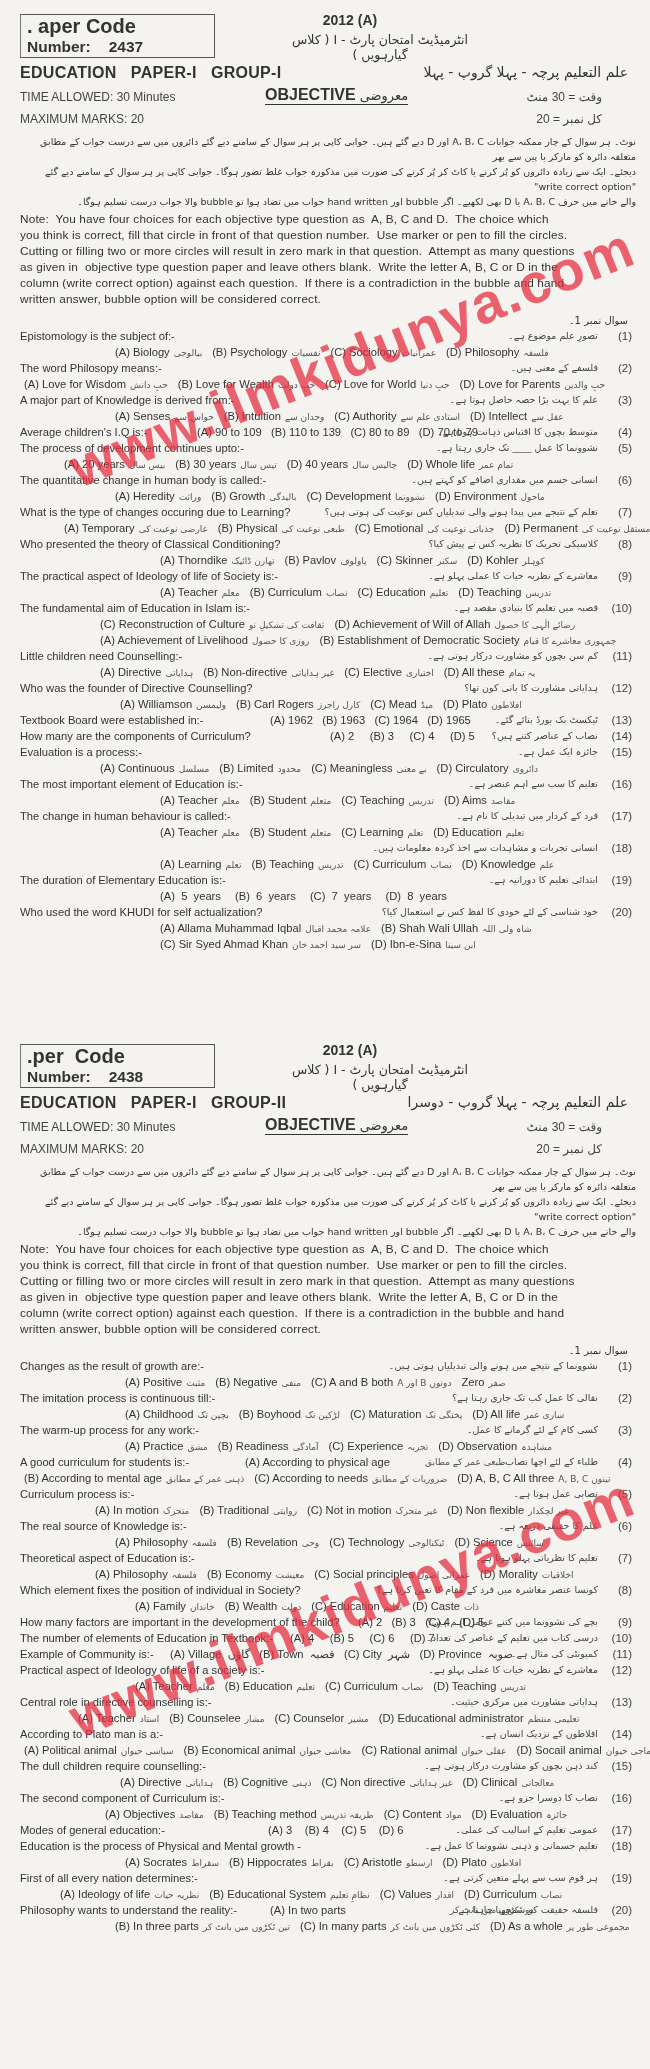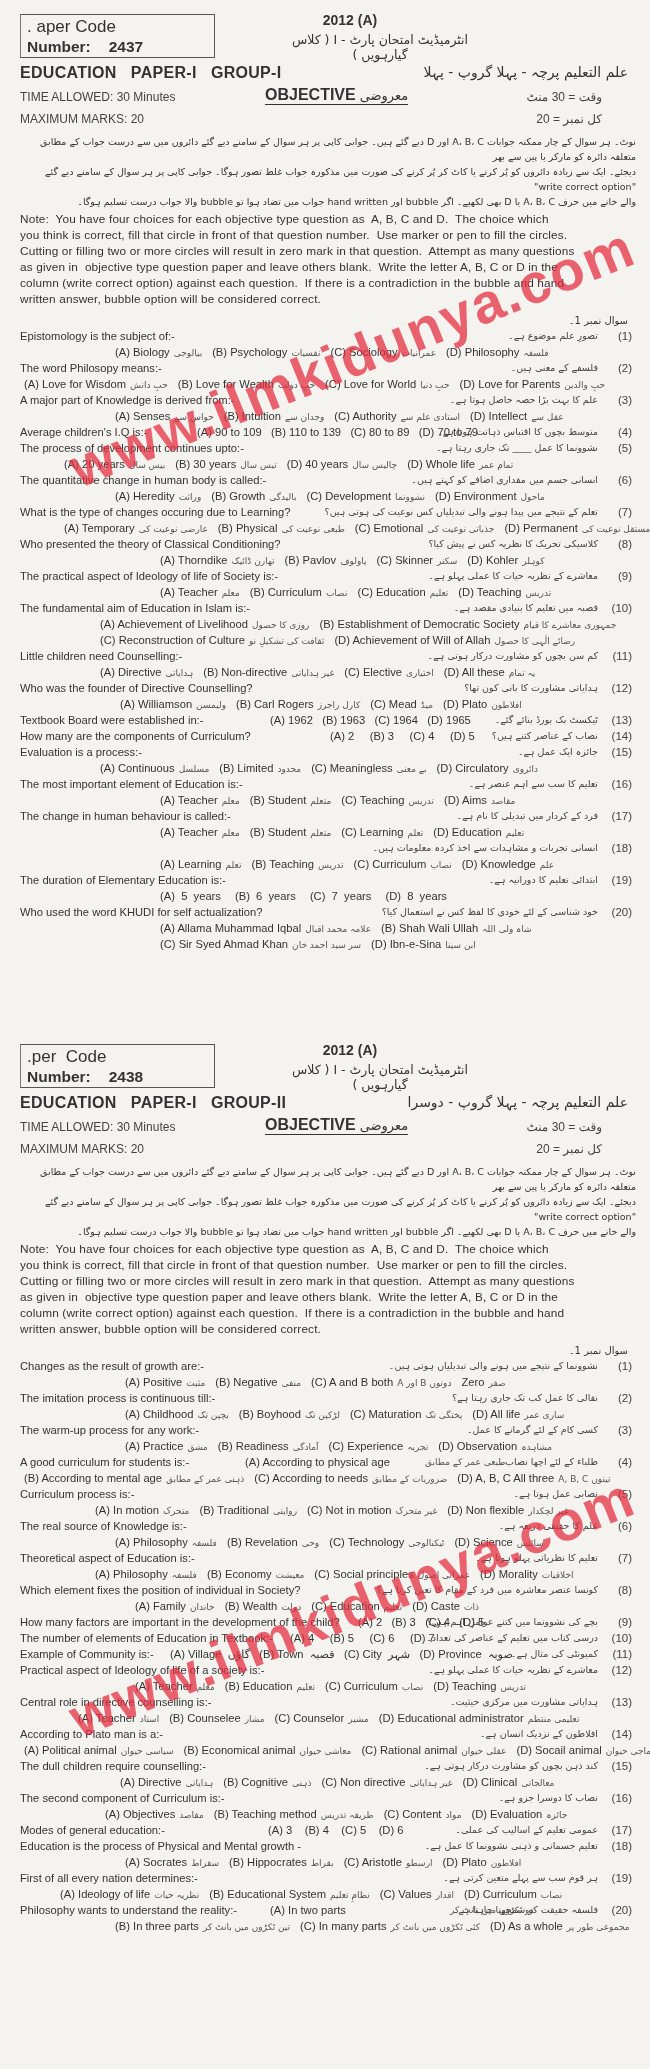--- a/index.html
+++ b/index.html
@@ -16,21 +16,21 @@
   .sec1 { height: 1030px; padding-top: 8px; }
   .sec2 { height: 1039px; padding-top: 8px; }
 
   .head-row { position: relative; height: 50px; }
   .code-box {
     position: absolute; left: 10px; top: 6px;
     width: 195px; height: 44px;
     border: 1px solid #555; border-left: 1px solid #777;
     padding: 2px 6px;
   }
-  .code-box .lbl { font-weight: normal; font-size: 17px; color: #333; line-height: 19px; }
+  .code-box .lbl { font-weight: bold; font-size: 20px; color: #333; line-height: 19px; }
   .code-box .num { font-weight: bold; font-size: 15.5px; color: #333; line-height: 21px; }
   .code-box .num span { margin-left: 18px; }
   .year {
     position: absolute; left: 250px; top: 4px; width: 180px; text-align: center;
     font-size: 14px; font-weight: bold; color: #333;
   }
   .urdu-exam {
     position: absolute; left: 265px; top: 24px; width: 210px; text-align: center;
     font-family: "DejaVu Sans", sans-serif; font-size: 12.5px; direction: rtl; color: #333;
   }
@@ -201,22 +201,22 @@
             <span class="q-num">(9)</span>
           </div>
           <div class="opt-line" style="padding-left: 140px;"><span class="opt"><span style="white-space: pre;">(A) Teacher</span><span class="ur">معلم</span></span><span class="opt"><span style="white-space: pre;">(B) Curriculum</span><span class="ur">نصاب</span></span><span class="opt"><span style="white-space: pre;">(C) Education</span><span class="ur">تعلیم</span></span><span class="opt"><span style="white-space: pre;">(D) Teaching</span><span class="ur">تدریس</span></span></div>
         </div>
         <div class="q">
           <div class="q-line">
             <span class="q-text">The fundamental aim of Education in Islam is:-</span>
             <span class="q-urdu">قصبہ میں تعلیم کا بنیادی مقصد ہے۔</span>
             <span class="q-num">(10)</span>
           </div>
+          <div class="opt-line" style="padding-left: 80px;"><span class="opt"><span style="white-space: pre;">(C) Reconstruction of Culture</span><span class="ur">ثقافت کی تشکیلِ نو</span></span><span class="opt"><span style="white-space: pre;">(D) Achievement of Will of Allah</span><span class="ur">رضائے الٰہی کا حصول</span></span></div>
           <div class="opt-line" style="padding-left: 80px;"><span class="opt"><span style="white-space: pre;">(A) Achievement of Livelihood</span><span class="ur">روزی کا حصول</span></span><span class="opt"><span style="white-space: pre;">(B) Establishment of Democratic Society</span><span class="ur">جمہوری معاشرے کا قیام</span></span></div>
-          <div class="opt-line" style="padding-left: 80px;"><span class="opt"><span style="white-space: pre;">(C) Reconstruction of Culture</span><span class="ur">ثقافت کی تشکیلِ نو</span></span><span class="opt"><span style="white-space: pre;">(D) Achievement of Will of Allah</span><span class="ur">رضائے الٰہی کا حصول</span></span></div>
         </div>
         <div class="q">
           <div class="q-line">
             <span class="q-text">Little children need Counselling:-</span>
             <span class="q-urdu">کم سن بچوں کو مشاورت درکار ہوتی ہے۔</span>
             <span class="q-num">(11)</span>
           </div>
           <div class="opt-line" style="padding-left: 80px;"><span class="opt"><span style="white-space: pre;">(A) Directive</span><span class="ur">ہدایاتی</span></span><span class="opt"><span style="white-space: pre;">(B) Non-directive</span><span class="ur">غیر ہدایاتی</span></span><span class="opt"><span style="white-space: pre;">(C) Elective</span><span class="ur">اختیاری</span></span><span class="opt"><span style="white-space: pre;">(D) All these</span><span class="ur">یہ تمام</span></span></div>
         </div>
         <div class="q">

